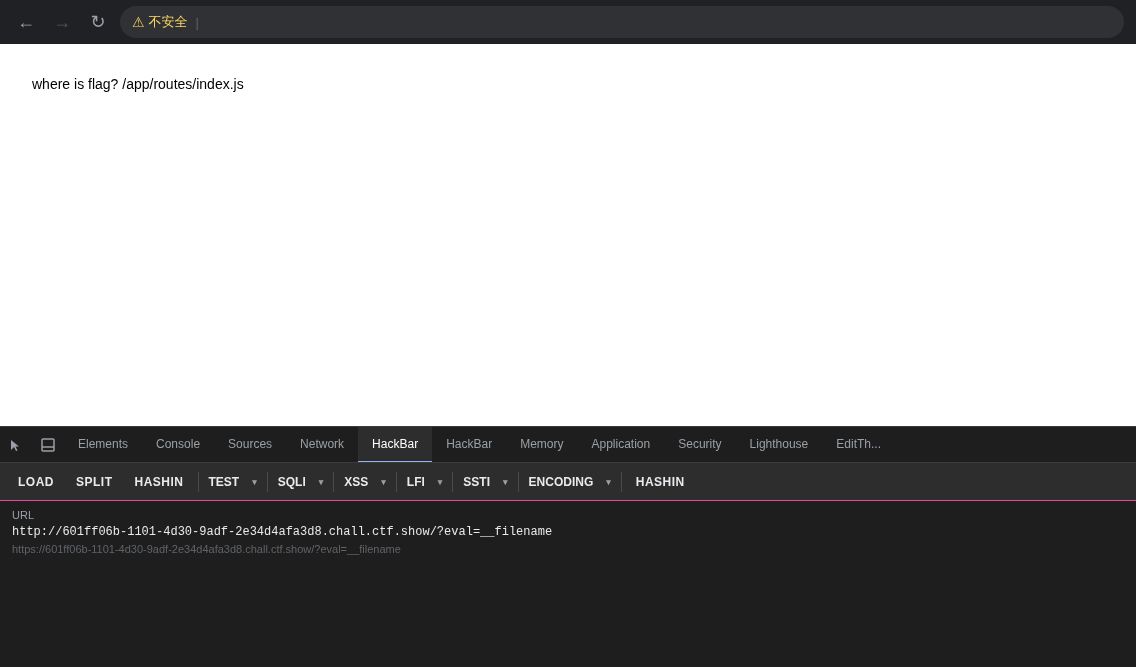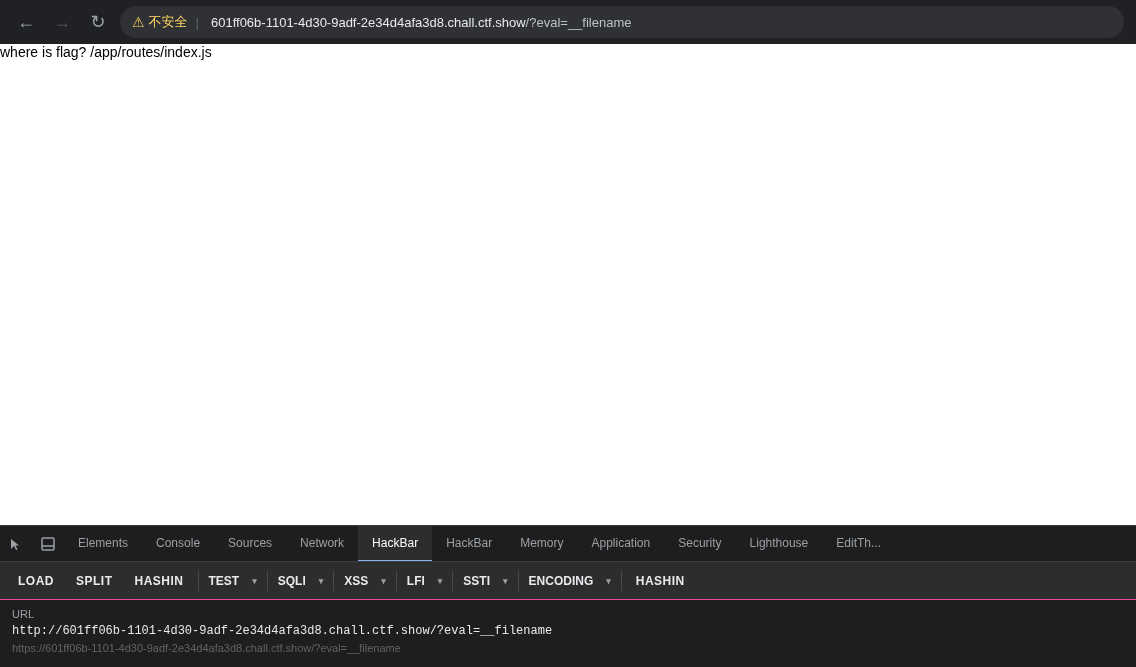--- a/index.html
+++ b/index.html
@@ -58,37 +58,37 @@
       flex: 1;
     }
     .url-text .url-domain {
       color: #e8eaed;
     }
 
     
     .page-content {
       flex: 1;
       background: #fff;
-      padding: 0;
+      padding: 32px;
       font-size: 14px;
       color: #000;
       overflow: hidden;
     }
     .page-text {
       font-size: 14px;
       color: #000;
     }
 
     
     .devtools {
       background: #fde047;
       border-top: 1px solid #3c3c3c;
       display: flex;
       flex-direction: column;
-      height: 142px;
+      height: 241px;
       flex-shrink: 0;
     }
 
     
     .devtools-tabs {
       background: #1e1e1e;
       display: flex;
       align-items: center;
       height: 36px;
       border-bottom: 1px solid #3c3c3c;
@@ -199,23 +199,20 @@
   <button class="nav-btn">←</button>
   <button class="nav-btn disabled">→</button>
   <button class="nav-btn">↻</button>
 
   <div class="address-bar">
     <span class="security-warning">
       <span class="warn-icon">⚠</span>
       <span>不安全</span>
       <span style="color:#5f6368; margin: 0 4px;">|</span>
     </span>
-    <span class="url-text">
-      <span class="url-domain">601ff06b-1101-4d30-9adf-2e34d4afa3d8.chall.ctf.show</span><span>/?eval=__filename</span>
-    </span>
   </div>
 </div>
 
 <div class="page-content">
   <span class="page-text">where is flag? /app/routes/index.js</span>
 </div>
 
 <div class="devtools">
 
   <div class="devtools-tabs">

